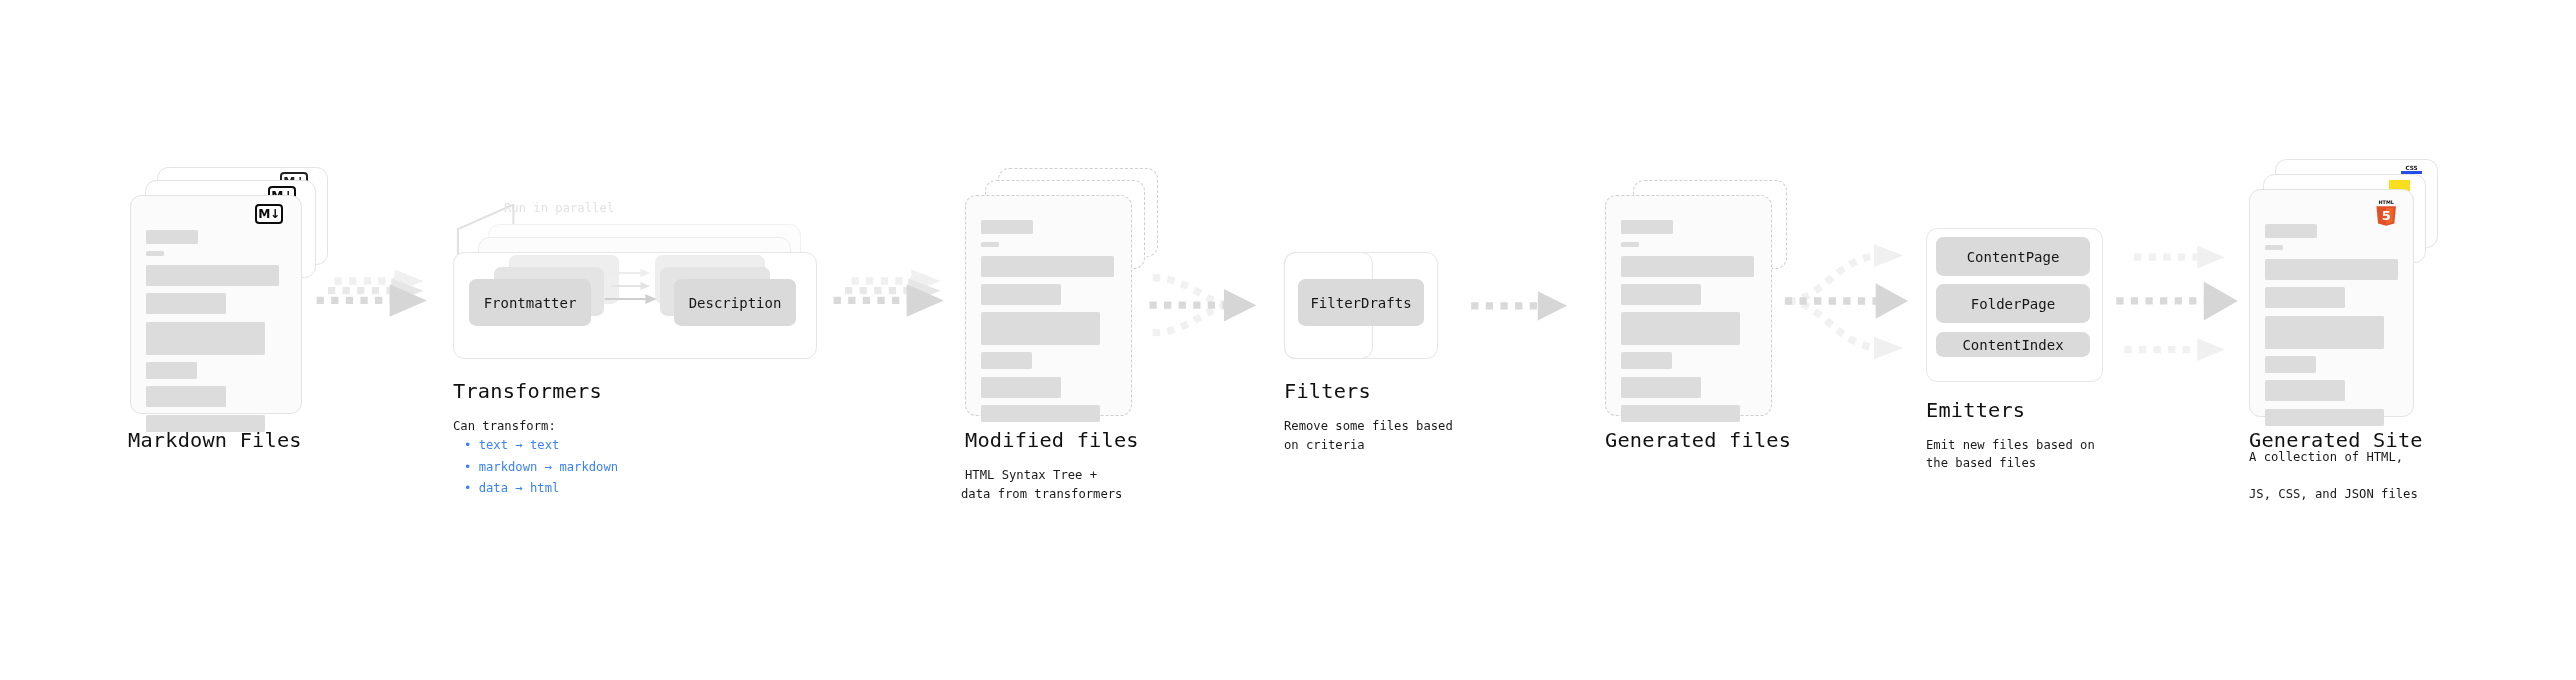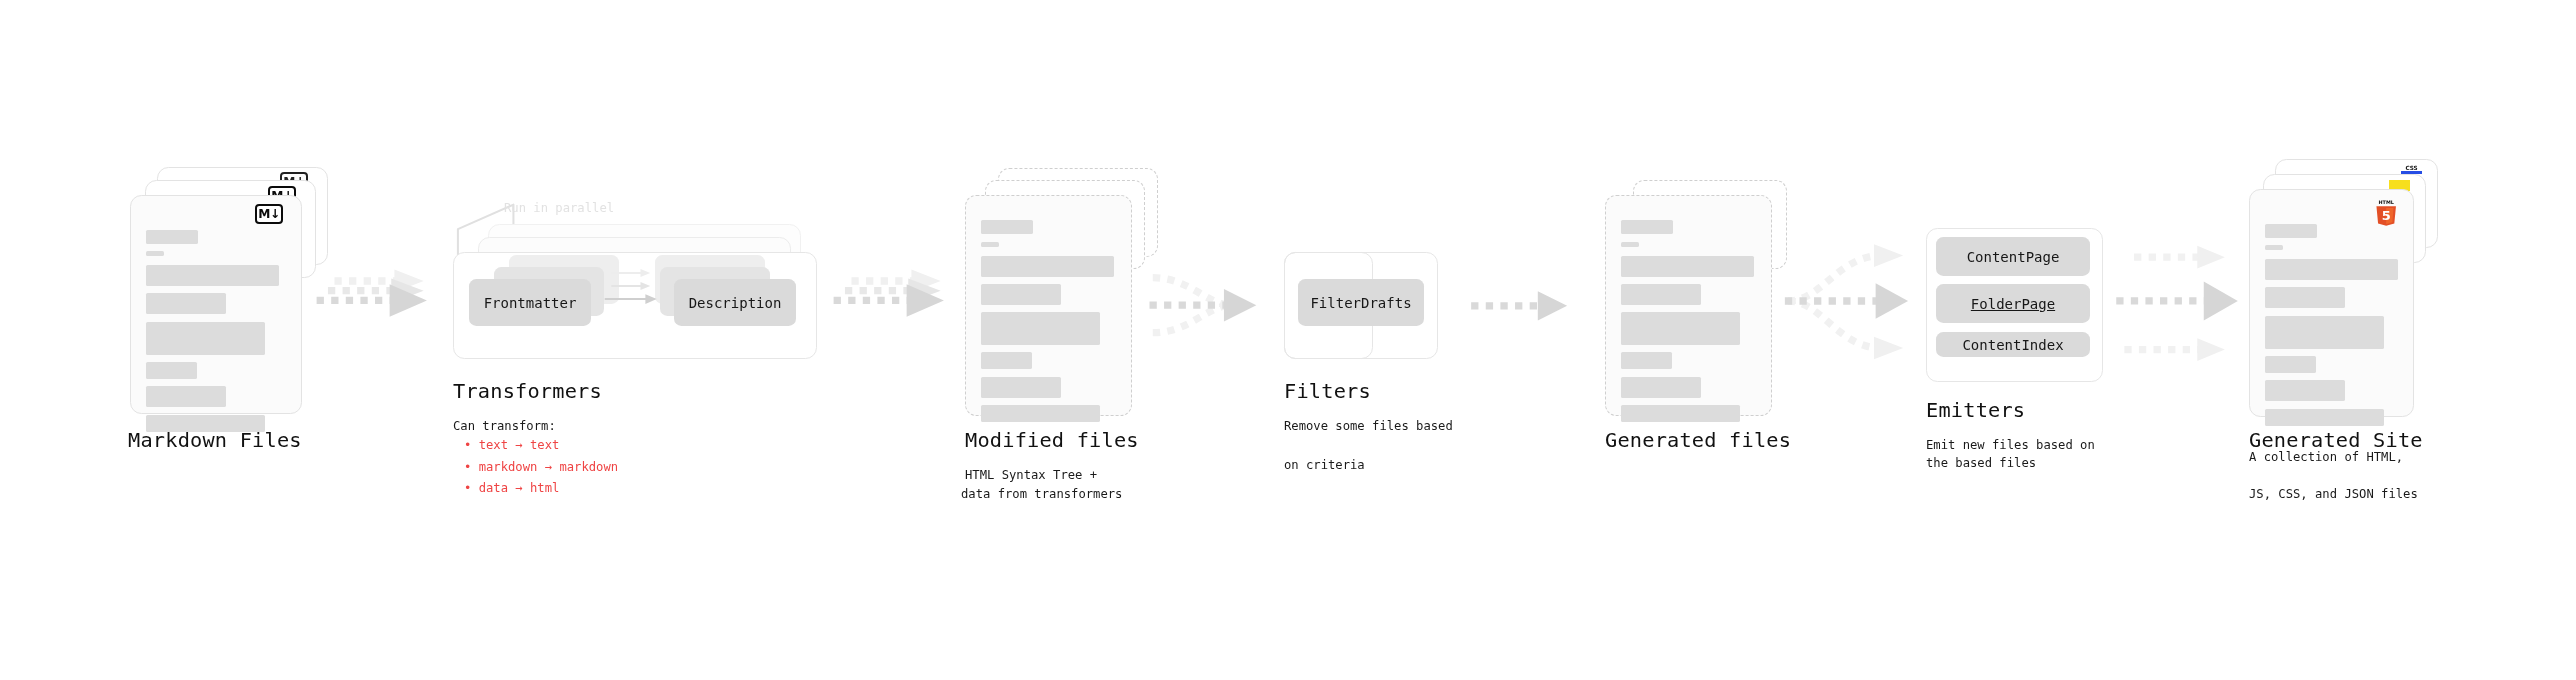--- a/index.html
+++ b/index.html
@@ -124,21 +124,21 @@
     position: absolute;
     font-size: 12.2px;
     line-height: 1.55;
     color: #1a1a1a;
     white-space: pre;
   }
   .bullets {
     position: absolute;
     font-size: 12.2px;
     line-height: 1.6;
-    color: #ef4444;
+    color: #3b82f6;
     white-space: pre;
   }
   .parallel-label {
     position: absolute;
     font-size: 12.2px;
     color: #e2e2e2;
     white-space: nowrap;
   }
 
   svg { display:block; overflow: visible; }
@@ -263,21 +263,21 @@
   </svg>
 
   <div>
     <div class="groupbox" style="left:1284px; top:252px; width:89px; height:107px;"></div>
     <div class="pill" style="left:1298px; top:279px; width:126px; height:47px;">FilterDrafts</div>
 
     <div class="groupbox" style="left:1284px; top:252px; width:154px; height:107px; background:transparent;"></div>
 
     <div class="title" style="left:1284px; top:379px;">Filters</div>
     <div class="caption" style="left:1284px; top:417px;">Remove some files based</div>
-    <div class="caption" style="left:1284px; top:436px;margin-top:20px;">on criteria</div>
+    <div class="caption" style="left:1284px; top:436px;">on criteria</div>
   </div>
 
   <svg class="arrow-svg" style="left:1463px; top:283px;" width="122" height="49" viewBox="0 0 150 60">
     <line x1="10" y1="28" x2="96" y2="28" stroke="#d9d9d9" stroke-width="9" stroke-dasharray="9 9"></line>
     <polygon points="92,10 128,28 92,46" fill="#d6d6d6"></polygon>
   </svg>
 
   <div>
     <div class="filecard dashed" style="left:1633px; top:180px; width:154px; height:89px; background:#ffffff;"></div>
     <div class="filecard dashed" style="left:1605px; top:195px; width:167px; height:221px;">
@@ -302,21 +302,21 @@
       <line x1="6" y1="80" x2="124" y2="80" stroke="#d9d9d9"></line>
     </g>
     <polygon points="116,10 152,24 116,38" fill="#f0f0f0"></polygon>
     <polygon points="116,124 152,138 116,152" fill="#f0f0f0"></polygon>
     <polygon points="118,58 158,80 118,102" fill="#d6d6d6"></polygon>
   </svg>
 
   <div>
     <div class="groupbox" style="left:1926px; top:228px; width:177px; height:154px;"></div>
     <div class="pill" style="left:1936px; top:237px; width:154px; height:39px;">ContentPage</div>
-    <div class="pill" style="left:1936px; top:284px; width:154px; height:39px;text-decoration:underline;">FolderPage</div>
+    <div class="pill" style="left:1936px; top:284px; width:154px; height:39px;">FolderPage</div>
     <div class="pill" style="left:1936px; top:332px; width:154px; height:25px;">ContentIndex</div>
 
     <div class="title" style="left:1926px; top:398px;">Emitters</div>
     <div class="caption" style="left:1926px; top:436px;">Emit new files based on</div>
     <div class="caption" style="left:1926px; top:454px;">the based files</div>
   </div>
 
   <svg class="arrow-svg" style="left:2113px; top:236px;" width="154" height="138" viewBox="0 0 190 170">
     <g fill="none" stroke-width="9" stroke-dasharray="9 9">
       <line x1="26" y1="26" x2="110" y2="26" stroke="#f1f1f1"></line>

